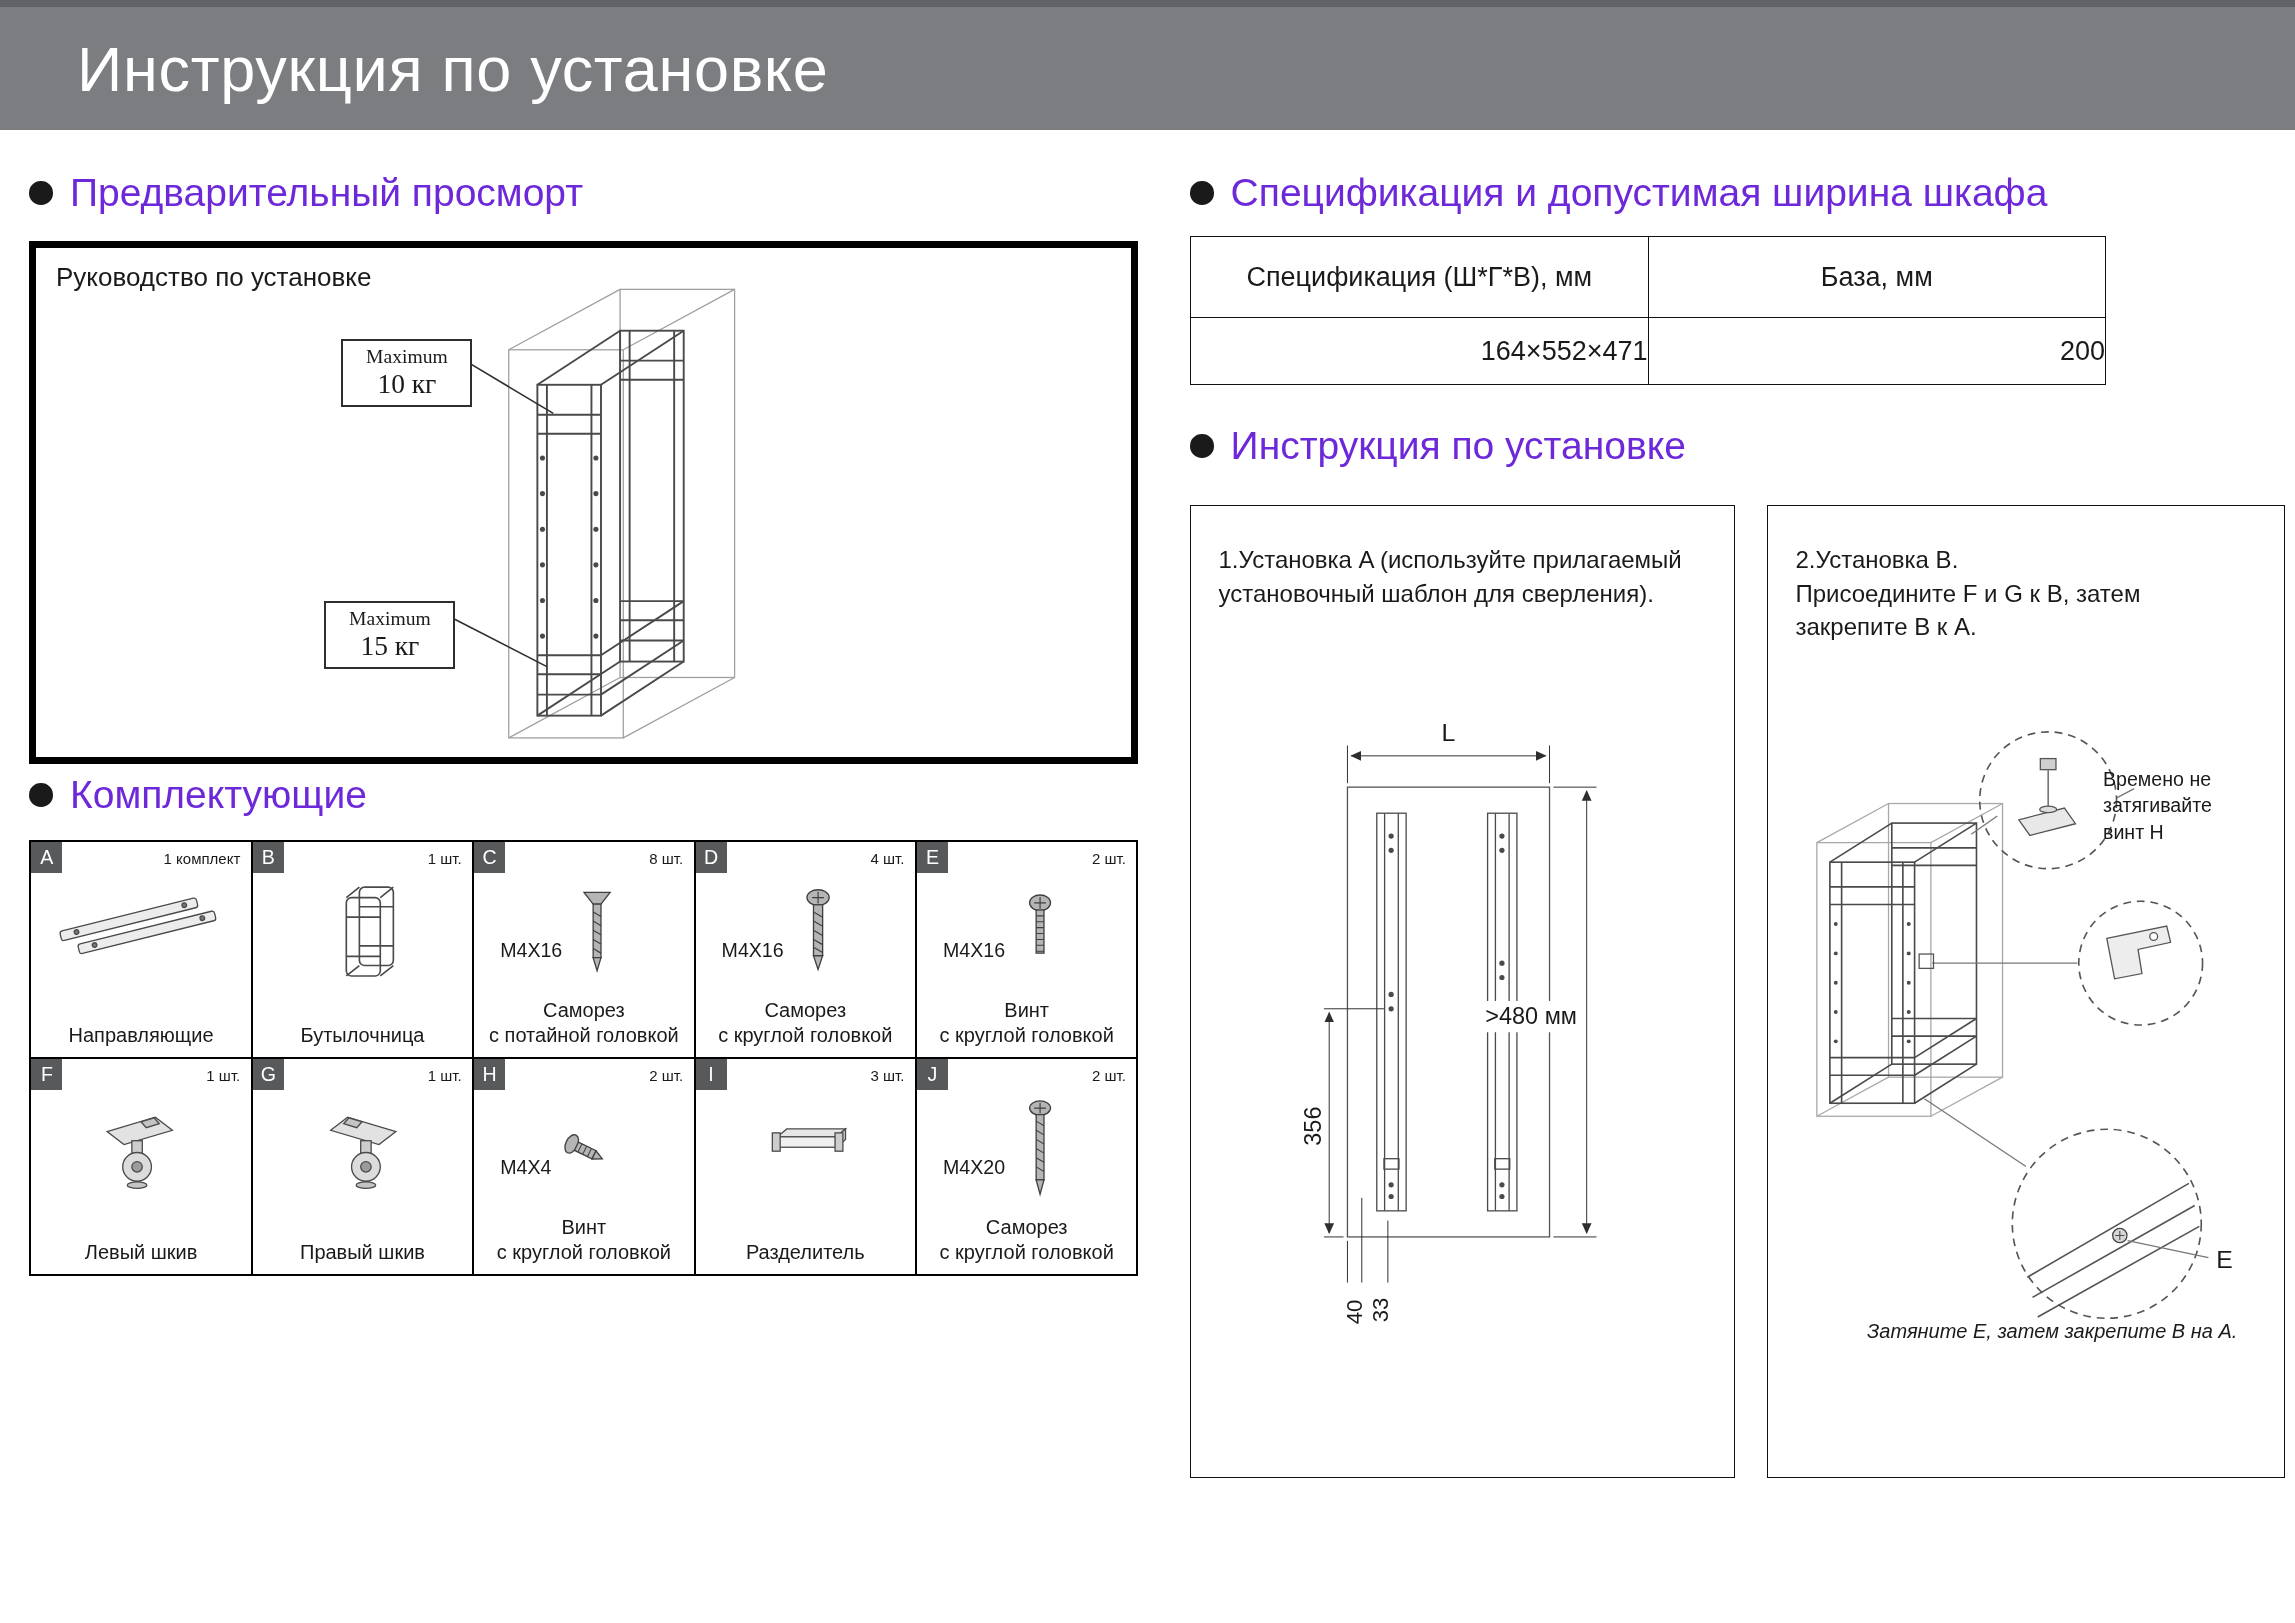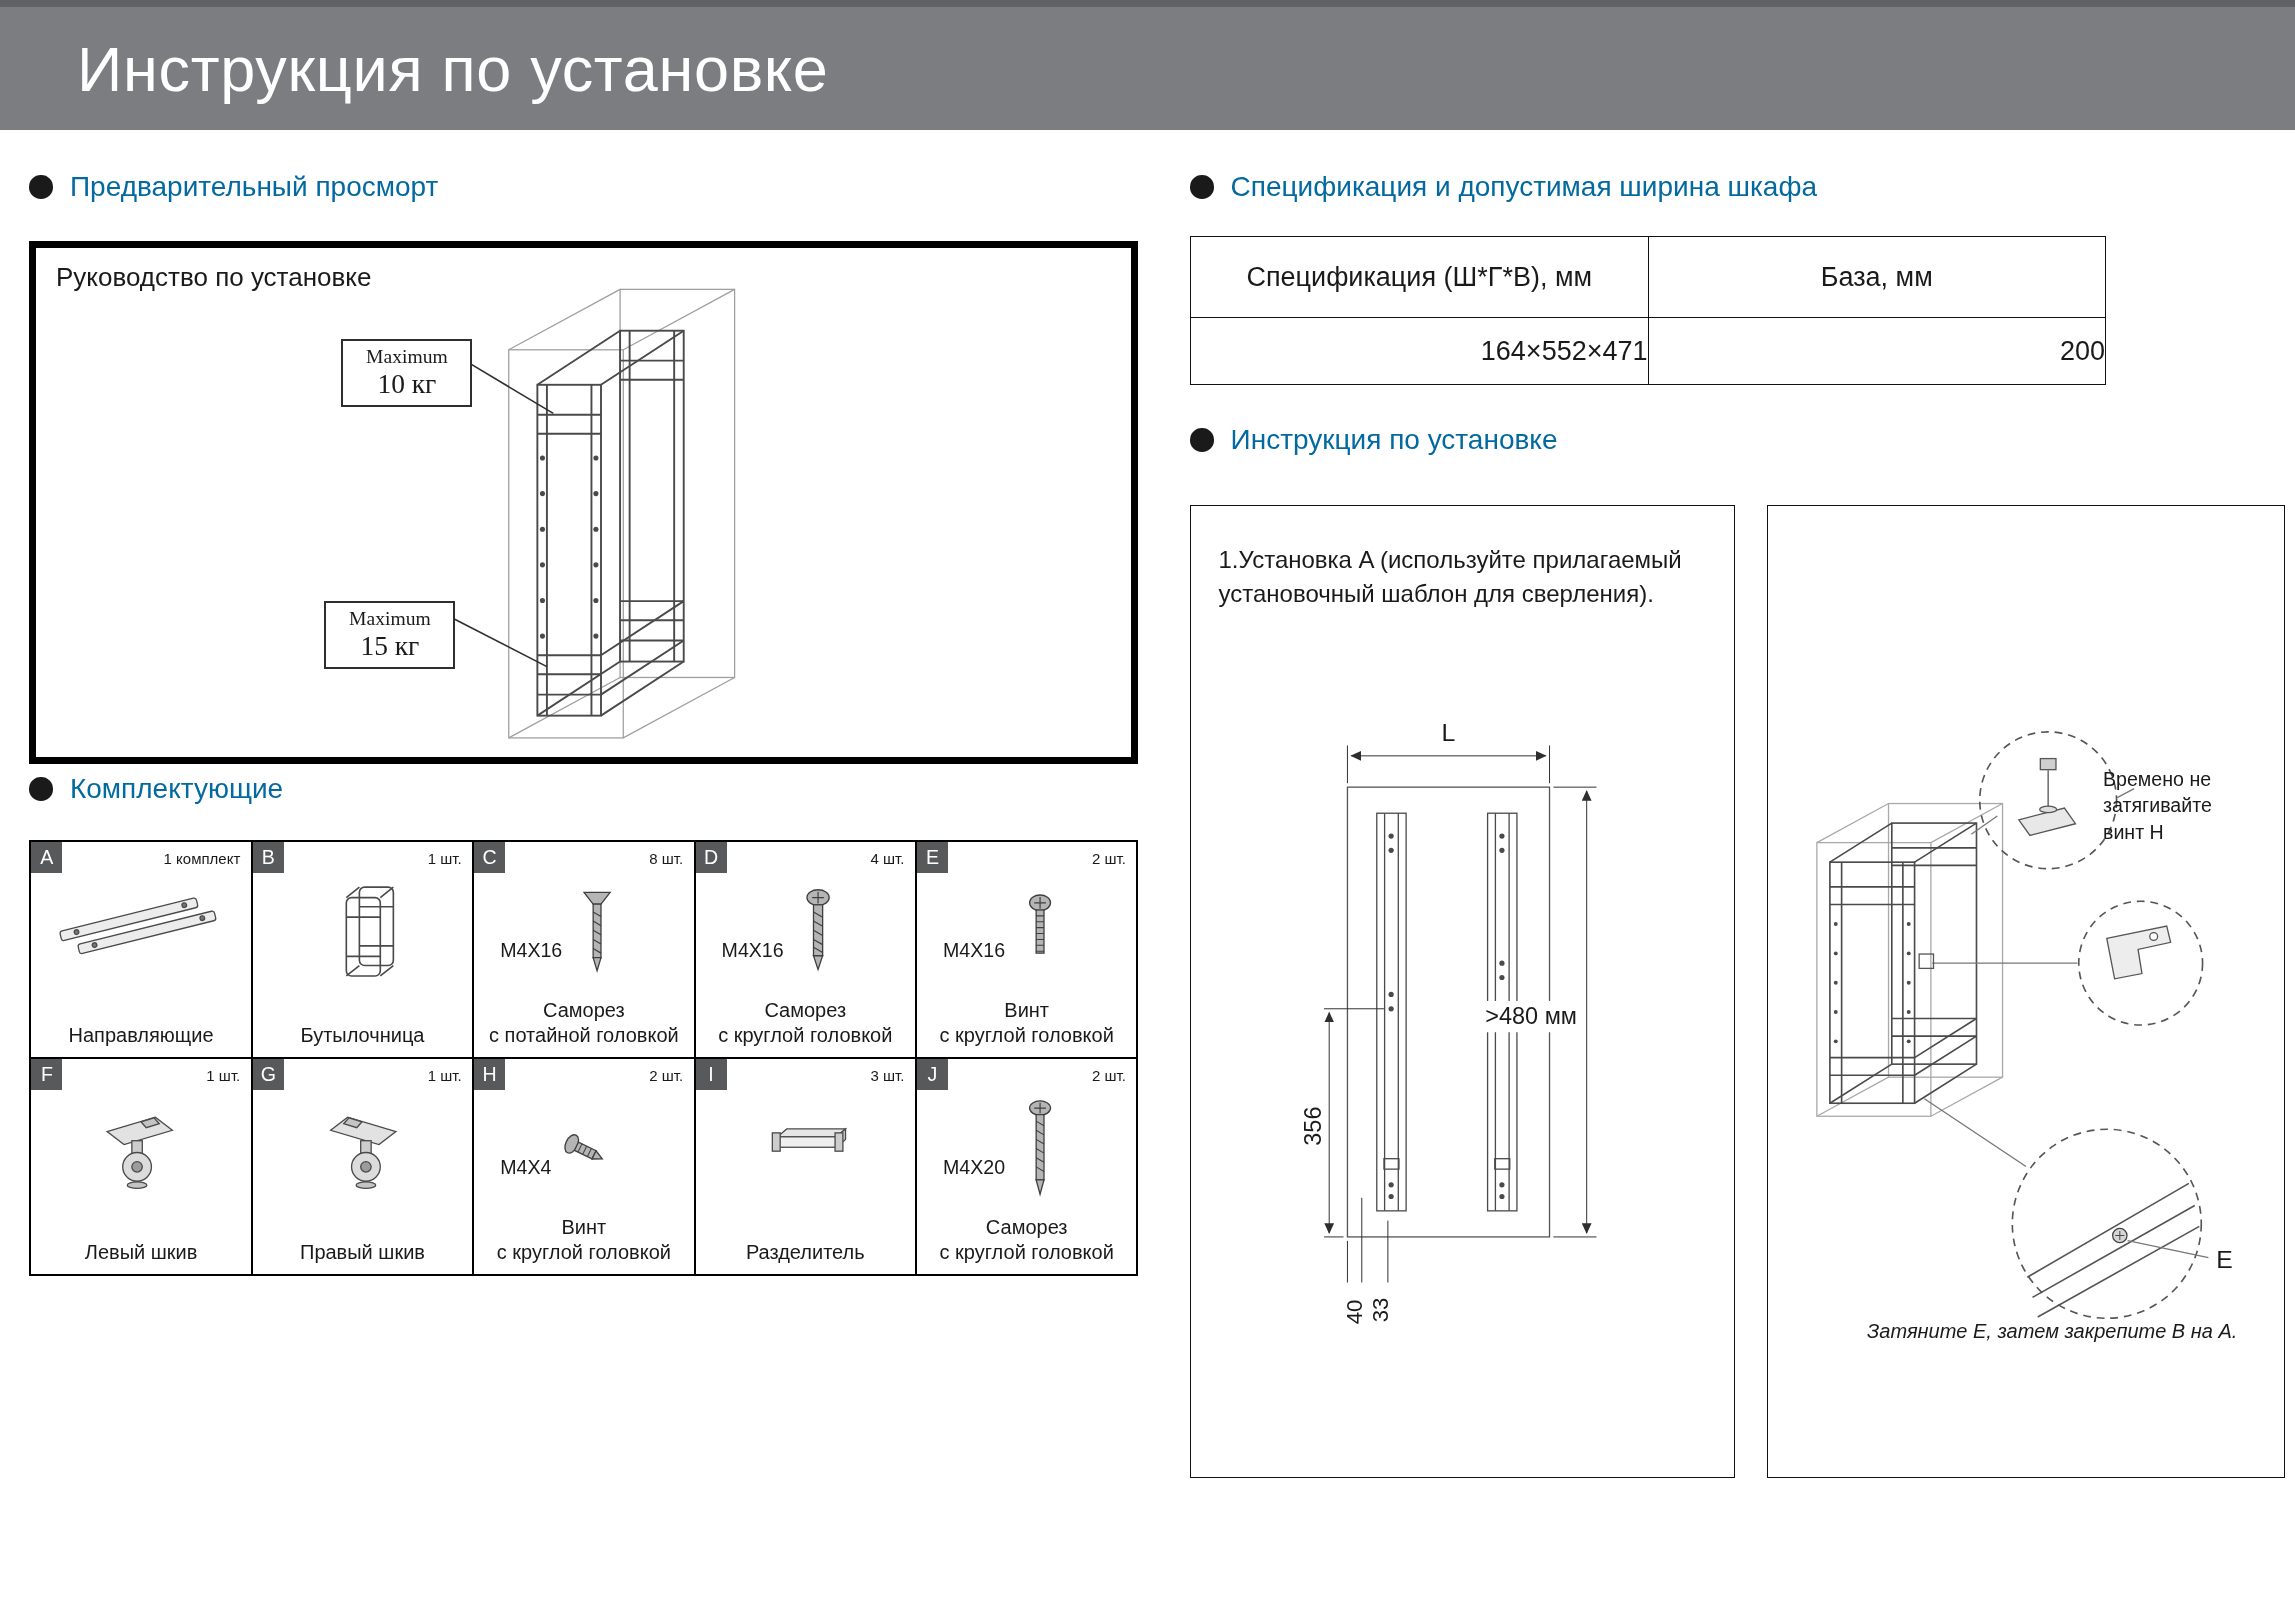--- a/index.html
+++ b/index.html
@@ -12,21 +12,21 @@
   .header {
     position:absolute; left:0; top:0; width:100%; height:130px;
     background:#7c7d80; border-top:7.9px solid #616265;
     display:flex; align-items:center;
   }
   .header-title { color:#ffffff; font-size:63px; padding-left:77px; font-weight:400; letter-spacing:0.7px; }
 
   
   .section-heading { position:absolute; display:flex; align-items:center; gap:17px; }
   .bullet { width:23.6px; height:23.6px; border-radius:50%; background:#1a1a1a; flex:none; }
-  .section-heading .txt { font-size:28px; color:#0369a1; }
+  .section-heading .txt { font-size:39px; color:#6d28d9; }
 
   #h-preview    { left:29.4px;   top:171px; }
   #h-components { left:29.4px;   top:773px; }
   #h-spec       { left:1190px; top:171px; }
   #h-install    { left:1190px; top:424px; }
 
   
   .preview-box { position:absolute; left:29.4px; top:241px; width:1109px; height:523px; border:7px solid #000000; background:#fff; }
   .preview-title { position:absolute; left:19.6px; top:14.4px; font-size:26px; }
   .fill-svg { position:absolute; left:0; top:0; width:100%; height:100%; }
@@ -398,20 +398,24 @@
       <text x="395" y="360" font-size="38" text-anchor="middle">L</text>
       <rect x="432" y="758" width="165" height="48" fill="#ffffff"></rect>
       <text x="592" y="794" font-size="36" text-anchor="end">&gt;480 мм</text>
       <text x="200" y="950" font-size="36" text-anchor="middle" transform="rotate(-90 200 950)">356</text>
       <text x="262" y="1235" font-size="34" text-anchor="middle" transform="rotate(-90 262 1235)">40</text>
       <text x="302" y="1232" font-size="34" text-anchor="middle" transform="rotate(-90 302 1232)">33</text>
     </svg>
   </div>
 
   <div class="install-box" id="box2">
+    <div class="box-text">
+      <div>2.Установка B.</div>
+      <div>Присоедините F и G к B, затем закрепите B к A.</div>
+    </div>
     <svg class="fill-svg" viewBox="0 0 792 1487">
       <g stroke="#a9a9a9" stroke-width="2" fill="none">
         <rect x="75" y="515" width="175" height="420"></rect>
         <rect x="185" y="455" width="175" height="420"></rect>
         <path d="M75,515 L185,455 M250,515 L360,455 M250,935 L360,875 M75,935 L185,875"></path>
       </g>
       <g stroke="#4a4a4a" stroke-width="2.5" fill="none">
         <rect x="95" y="545" width="130" height="370"></rect>
         <rect x="190" y="485" width="130" height="370"></rect>
         <path d="M95,545 L190,485 M225,545 L320,485 M225,915 L320,855 M95,915 L190,855"></path>

